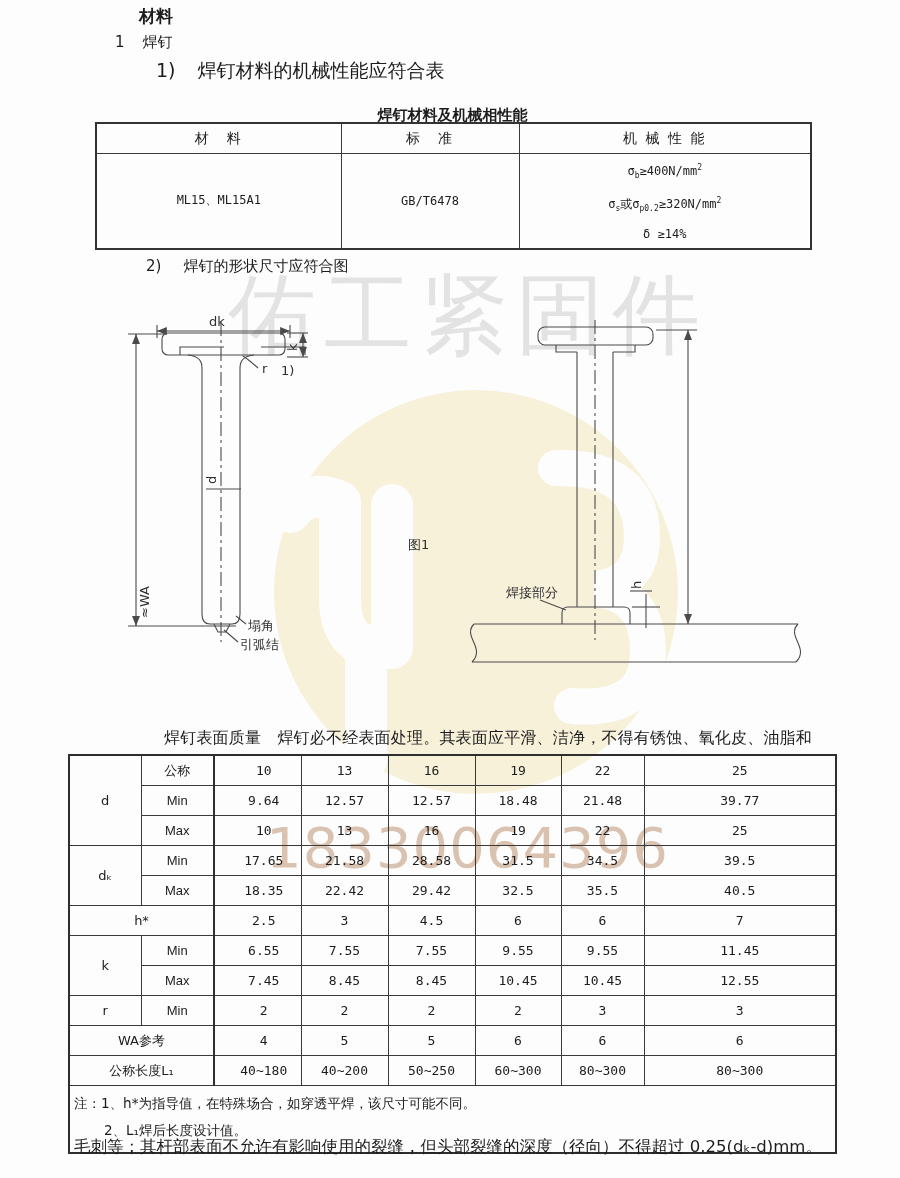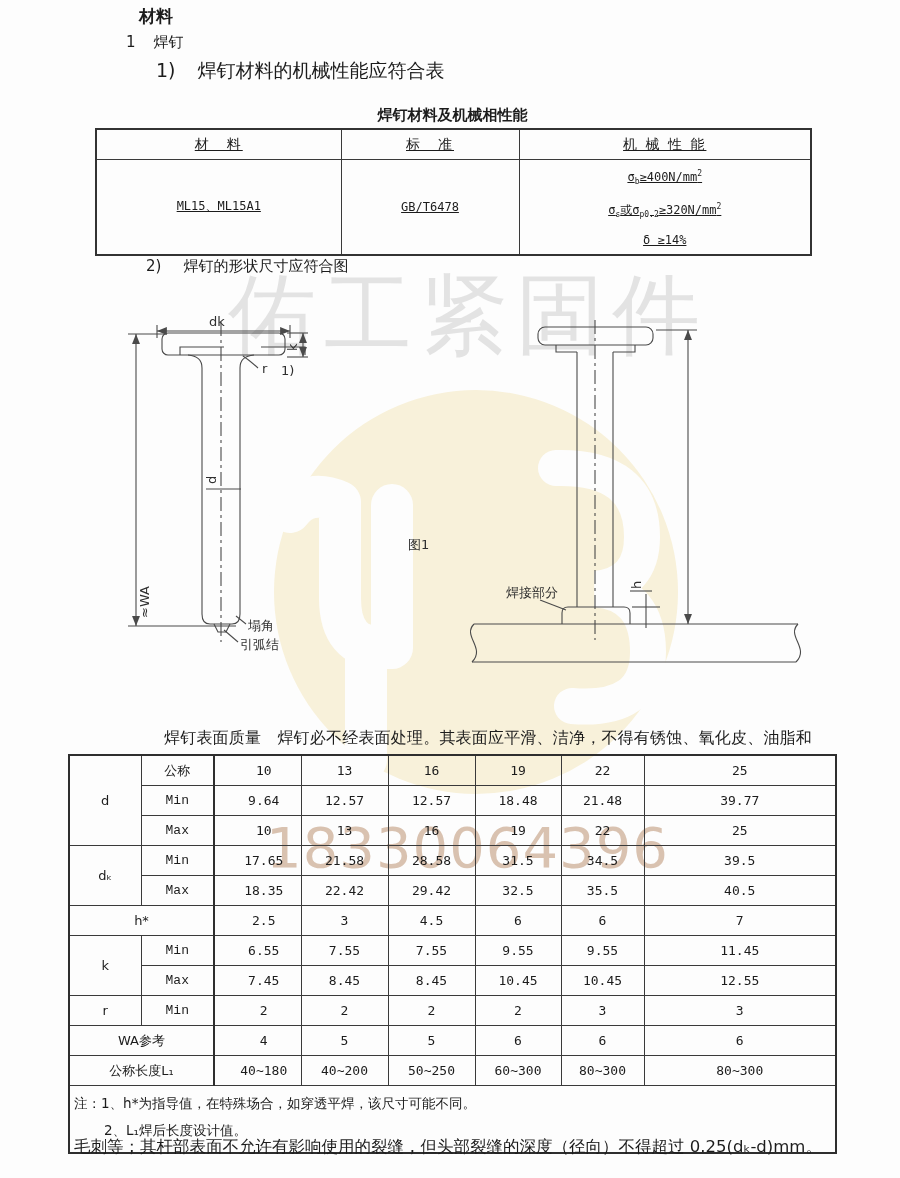--- a/index.html
+++ b/index.html
@@ -7,44 +7,44 @@
         font-family:"DejaVu Sans",sans-serif;color:#1c1c1c;}
   .abs{position:absolute;}
   
   .wm-company{left:228px;top:256px;font-size:88px;letter-spacing:8px;white-space:nowrap;
               color:rgba(40,40,40,0.12);font-weight:500;z-index:0;}
   .wm-phone{left:266px;top:820px;font-size:56px;letter-spacing:1px;line-height:1;
             color:rgba(178,130,92,0.48);z-index:0;}
   .wm-logo{left:0;top:0;z-index:0;}
   
   .h-title{left:139px;top:5px;font-size:17px;font-weight:bold;}
-  .line-item{left:126px;top:33px;font-size:15px;}
+  .line-item{left:115px;top:33px;font-size:15px;}
   .line-item .gap{display:inline-block;width:18px;}
   .line-sub1{left:156px;top:58px;font-size:19px;}
   .line-sub2{left:146px;top:257px;font-size:15px;}
   .line-sub1 .gap,.line-sub2 .gap{display:inline-block;width:22px;}
   .surface-para{left:164px;top:728px;font-size:16px;letter-spacing:.2px;white-space:nowrap;z-index:2;}
   .bottom-para{left:74px;top:1136px;font-size:16.5px;white-space:nowrap;z-index:2;}
   
   .mat-title{left:95px;top:106px;width:715px;text-align:center;font-size:15px;font-weight:bold;z-index:2;}
-  .mat-table{left:95px;top:128px;z-index:2;text-decoration:underline;}
+  .mat-table{left:95px;top:122px;z-index:2;}
   table{border-collapse:collapse;}
   .mat-table table{width:715px;table-layout:fixed;border:2px solid #333;}
   .mat-table td{border:1px solid #3a3a3a;text-align:center;vertical-align:middle;}
   .mat-table .hd{height:27px;font-size:14px;letter-spacing:2px;}
   .mat-table .bd{height:80px;font-size:12px;font-family:"DejaVu Sans Mono",monospace;}
   .mline{line-height:25px;font-size:12px;font-family:"DejaVu Sans Mono",monospace;}
   .mline sub{font-size:8px;} .mline sup{font-size:8px;}
   
   .dim-wrap{left:68px;top:754px;z-index:2;}
   .dim-wrap table{width:767px;table-layout:fixed;border:2px solid #2e2e2e;}
   .dim-wrap td{border:1px solid #3a3a3a;height:29px;text-align:center;padding:0;
                font-size:13px;font-family:"DejaVu Sans Mono",monospace;}
   .dim-wrap td.lbl{font-family:"DejaVu Sans",sans-serif;}
-  .dim-wrap td.sub{font-family:Liberation Mono, monospace;}
+  .dim-wrap td.sub{font-family:Liberation Sans, sans-serif;}
   .dim-wrap td.c2{border-left:2px solid #2e2e2e;padding-left:12px;}
   .dim-wrap td.notes{height:auto;text-align:left;padding:9px 19px 12px 4px;
                      font-family:"DejaVu Sans",sans-serif;font-size:13.5px;}
   .dim-wrap .n2{margin-left:30px;margin-top:9px;}
   
   svg{display:block;}
   .fig-svg{left:0;top:0;z-index:1;pointer-events:none;}
   .fig-label{font-size:13px;fill:#2f2f2f;font-family:"DejaVu Sans",sans-serif;}
 </style>
 </head>

